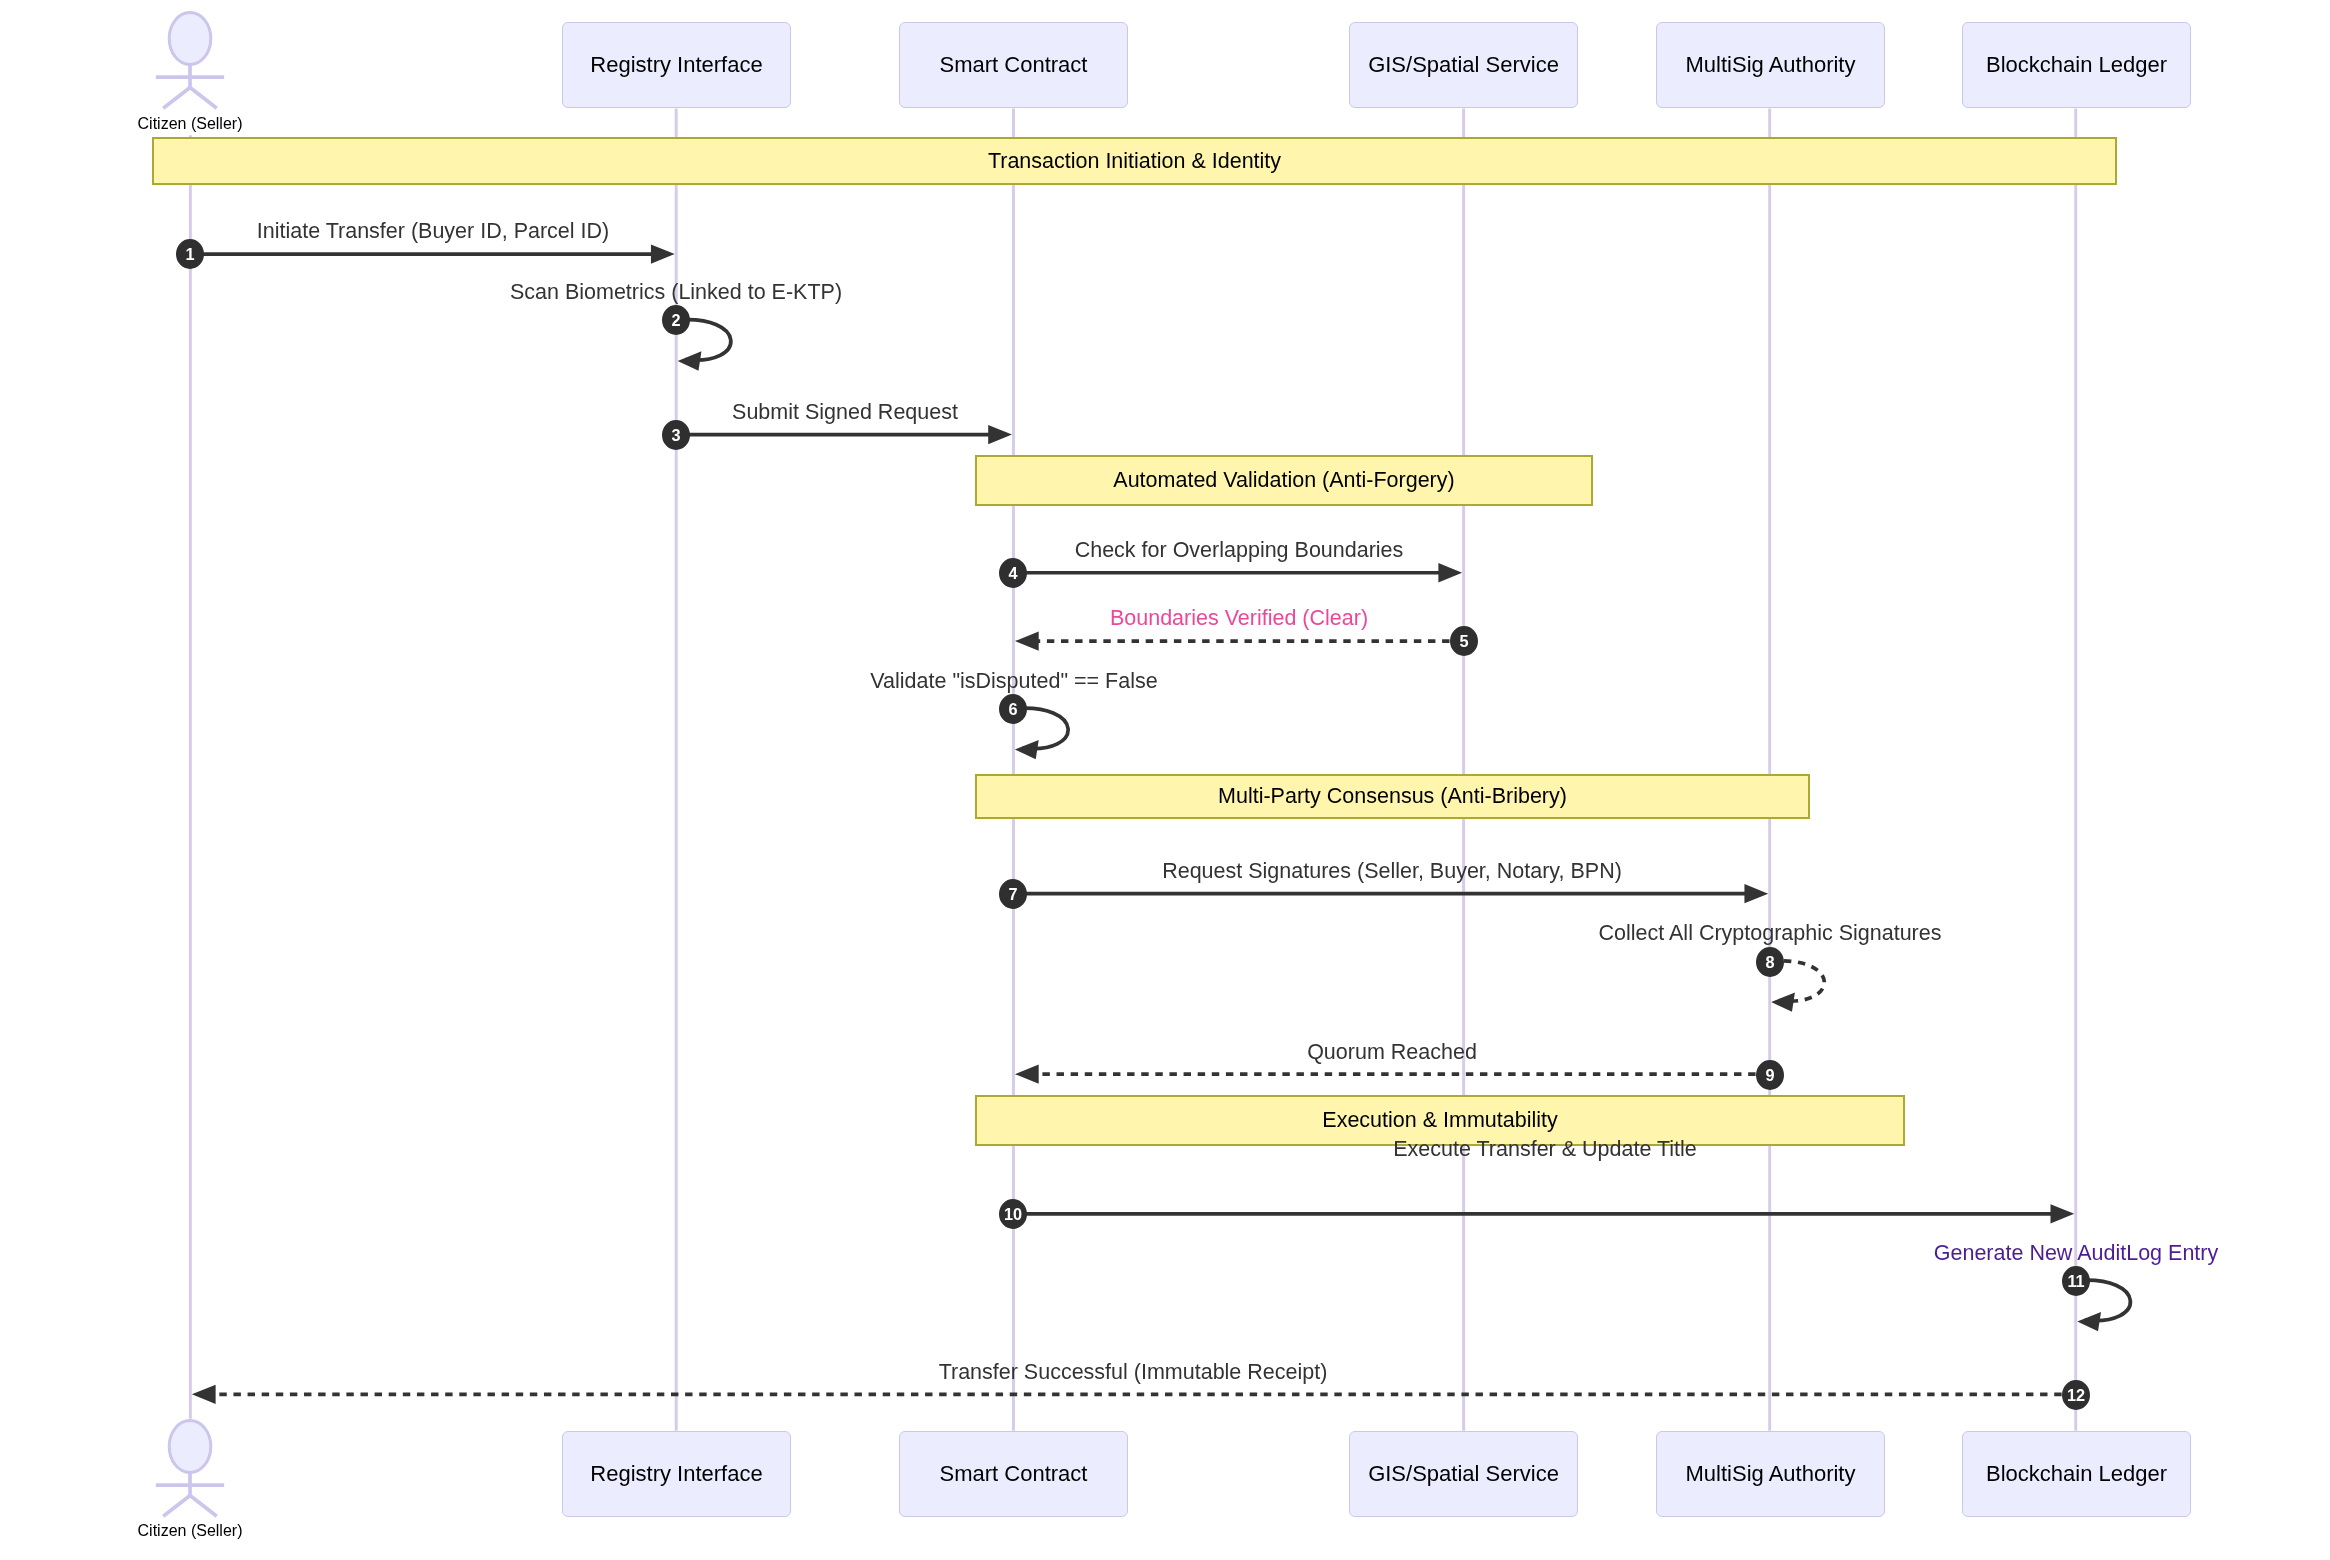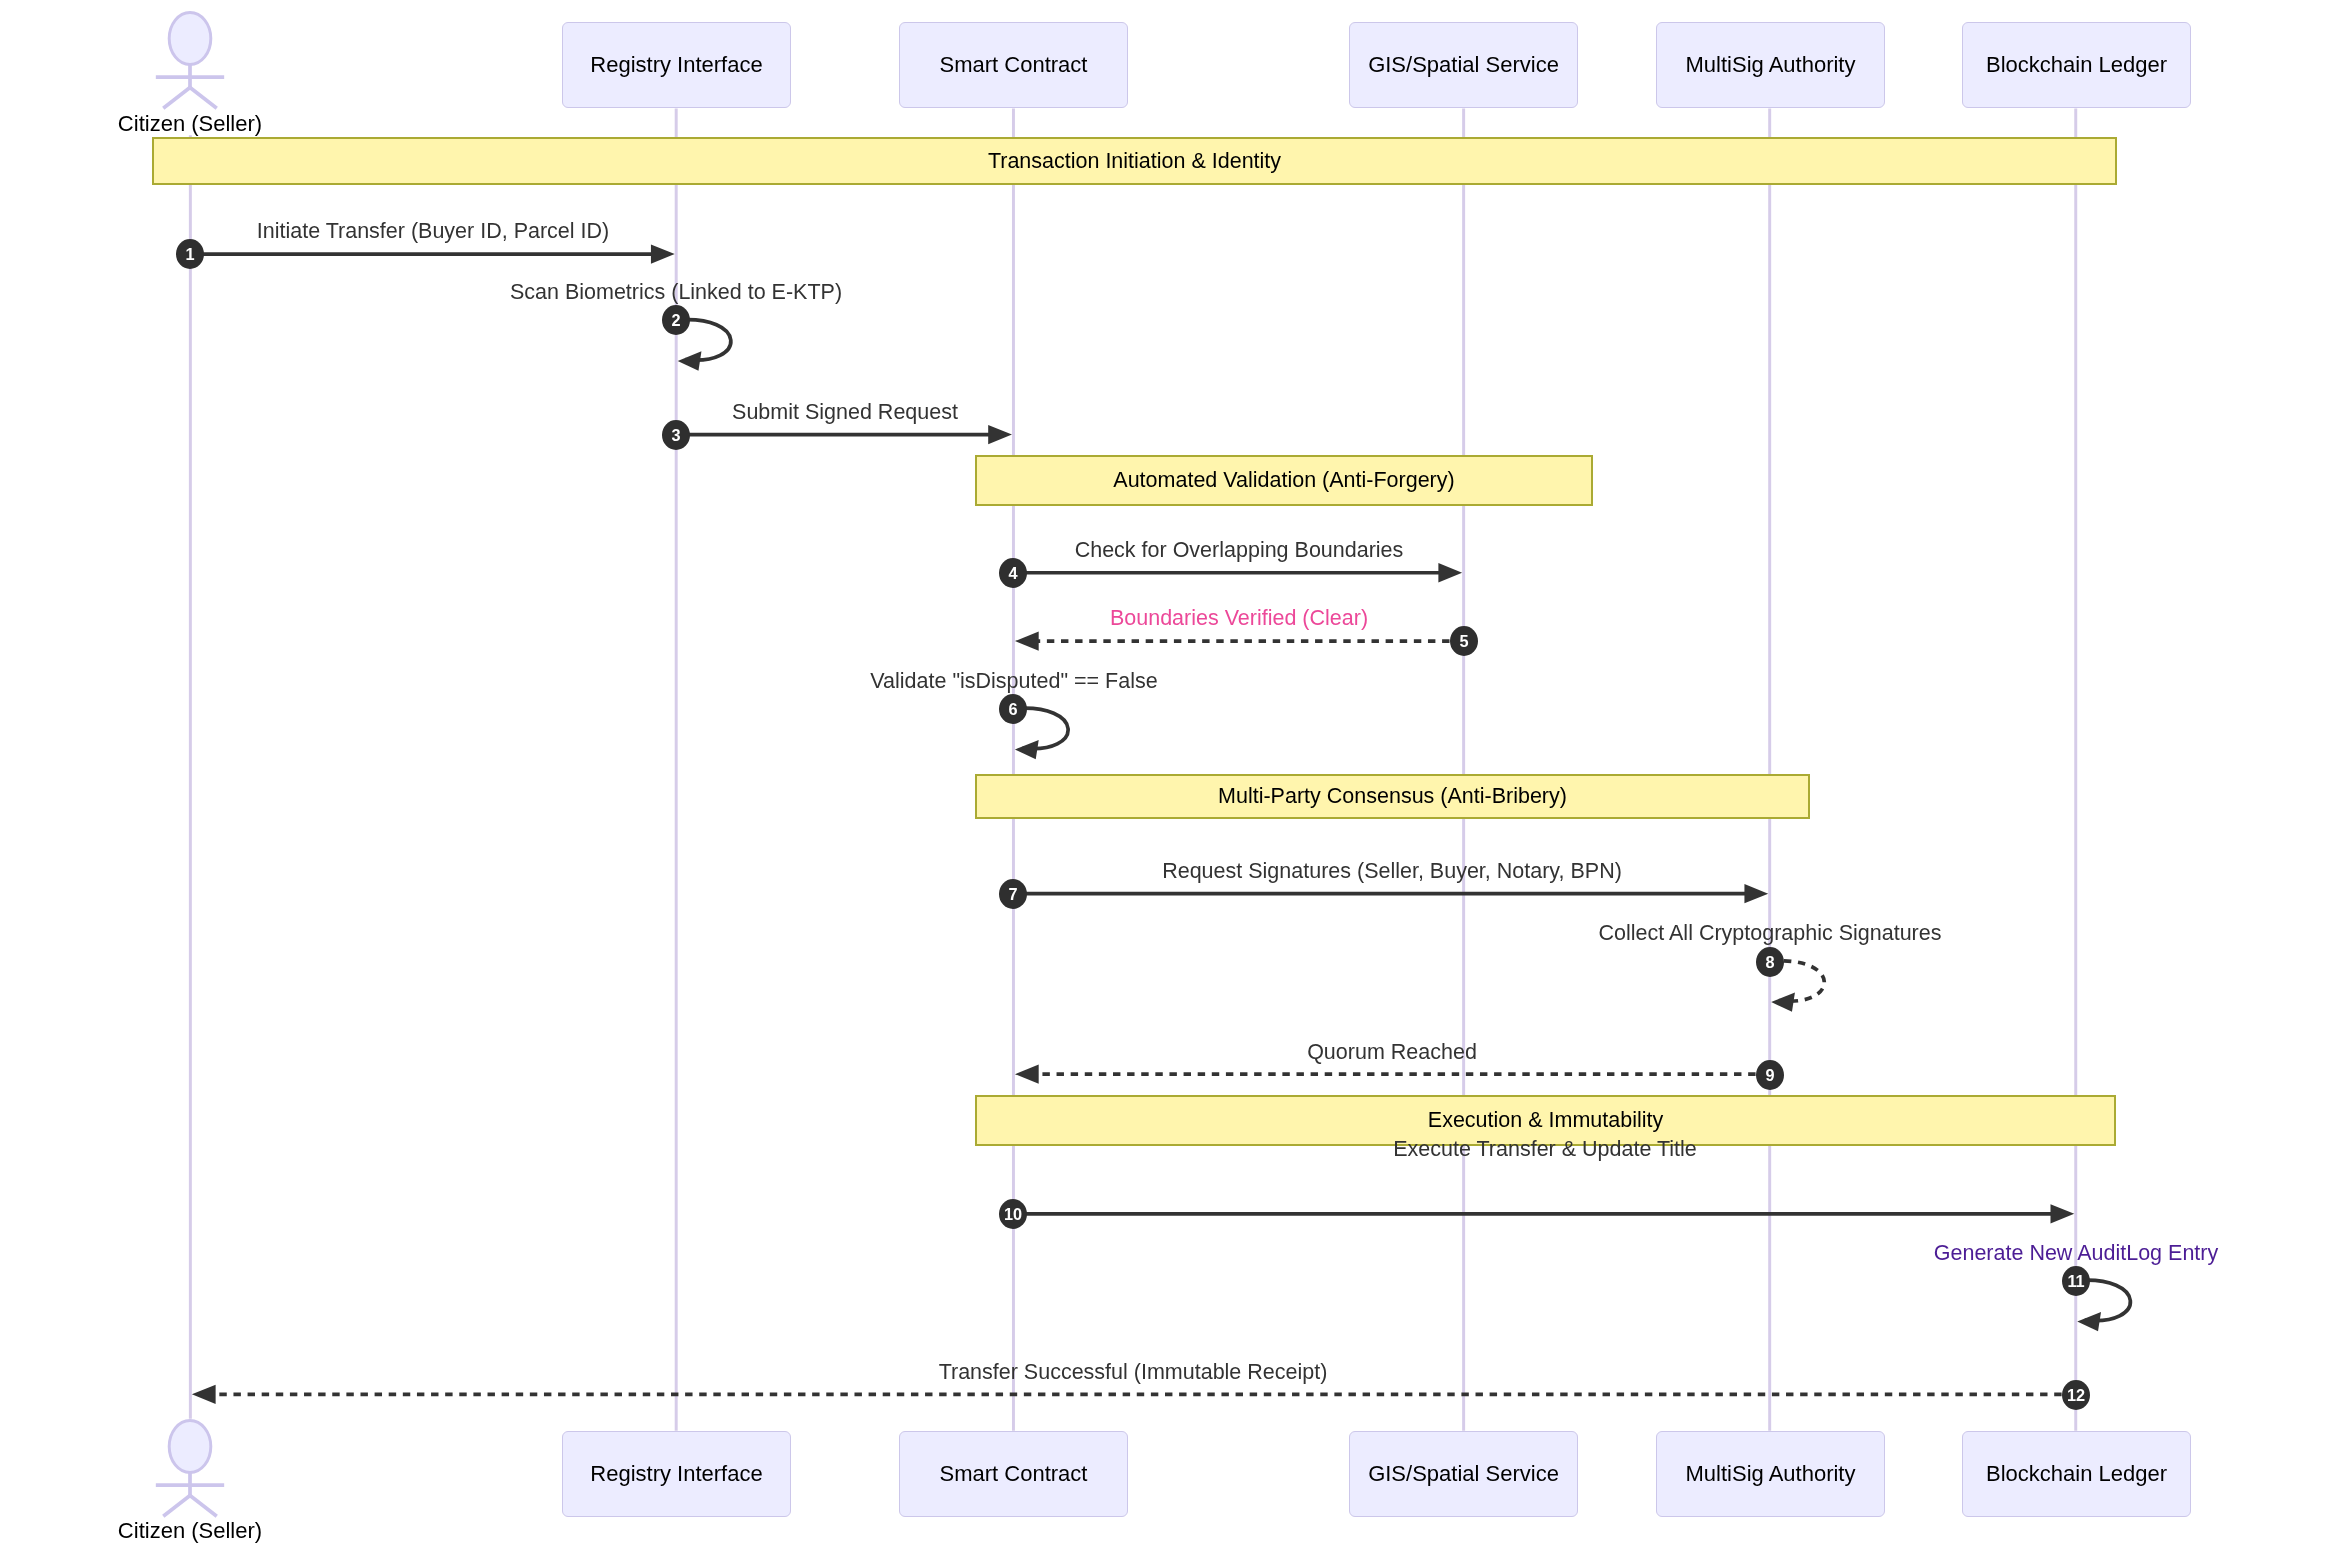--- a/index.html
+++ b/index.html
@@ -32,21 +32,21 @@
     align-items: center;
     justify-content: center;
     font-size: 22px;
     color: #000000;
     box-sizing: border-box;
   }
   .actor-label {
     position: absolute;
     transform: translateX(-50%);
     white-space: nowrap;
-    font-size: 22px;
+    font-size: 16px;
     color: #000000;
     height: 27px;
     line-height: 27px;
   }
   .msg-label {
     position: absolute;
     transform: translateX(-50%);
     white-space: nowrap;
     font-size: 21.5px;
     color: #333333;
@@ -78,21 +78,21 @@
       <line x1="910" y1="146" x2="910" y2="1926" stroke="#D6CCE9" stroke-width="4"></line>
       <line x1="1364" y1="146" x2="1364" y2="1926" stroke="#D6CCE9" stroke-width="4"></line>
       <line x1="1970" y1="146" x2="1970" y2="1926" stroke="#D6CCE9" stroke-width="4"></line>
       <line x1="2382" y1="146" x2="2382" y2="1926" stroke="#D6CCE9" stroke-width="4"></line>
       <line x1="2794" y1="146" x2="2794" y2="1926" stroke="#D6CCE9" stroke-width="4"></line>
     </svg>
   <div id="layer-banners">
       <div class="banner" style="left: 152px; top: 137px; width: 1965px; height: 48px; background: rgb(255, 245, 173); border-color: rgb(170, 170, 51);">Transaction Initiation &amp; Identity</div>
       <div class="banner" style="left: 975px; top: 455px; width: 618px; height: 51px; background: rgb(255, 245, 173); border-color: rgb(170, 170, 51);">Automated Validation (Anti-Forgery)</div>
       <div class="banner" style="left: 975px; top: 774px; width: 835px; height: 45px; background: rgb(255, 245, 173); border-color: rgb(170, 170, 51);">Multi-Party Consensus (Anti-Bribery)</div>
-      <div class="banner" style="left: 975px; top: 1095px; width: 1141px; height: 51px; background: rgb(255, 245, 173); border-color: rgb(170, 170, 51);">Execution &amp; Immutability</div>
+      <div class="banner" style="left: 975px; top: 1095px; width: 930px; height: 51px; background: rgb(255, 245, 173); border-color: rgb(170, 170, 51);">Execution &amp; Immutability</div>
     </div>
   <svg class="layer" id="layer-arrows" viewBox="0 0 3136 2100" width="2330" height="1560">
       <g>
         <line x1="256" y1="342" x2="882" y2="342" stroke="#333333" stroke-width="5"></line>
         <polygon points="908,342 876,329 876,355" fill="#333333"></polygon>
       </g>
       <g>
         <path d="M 910 431 C 1006 423, 1006 493, 922 484" fill="none" stroke="#333333" stroke-width="5"></path>
         <polygon points="912,486 944,473 940,499" fill="#333333"></polygon>
       </g>

